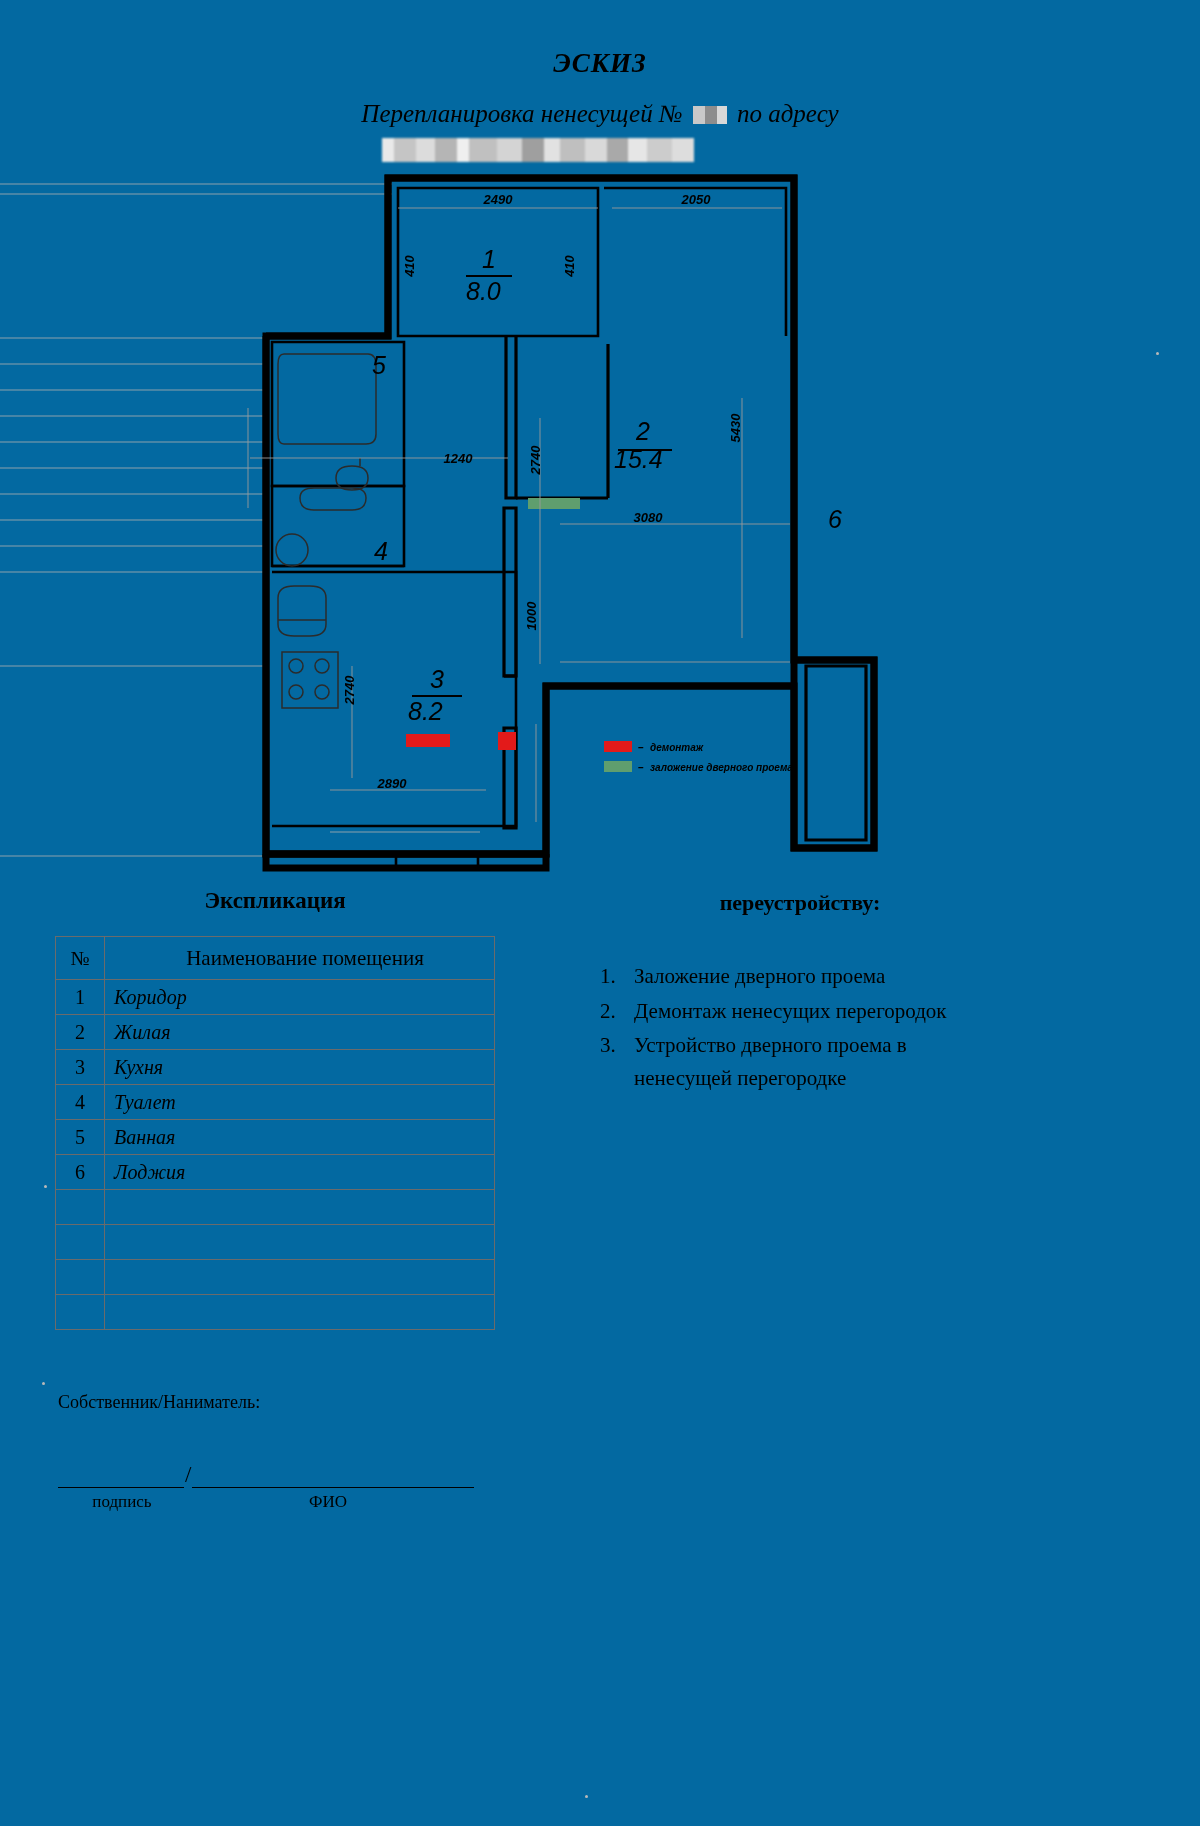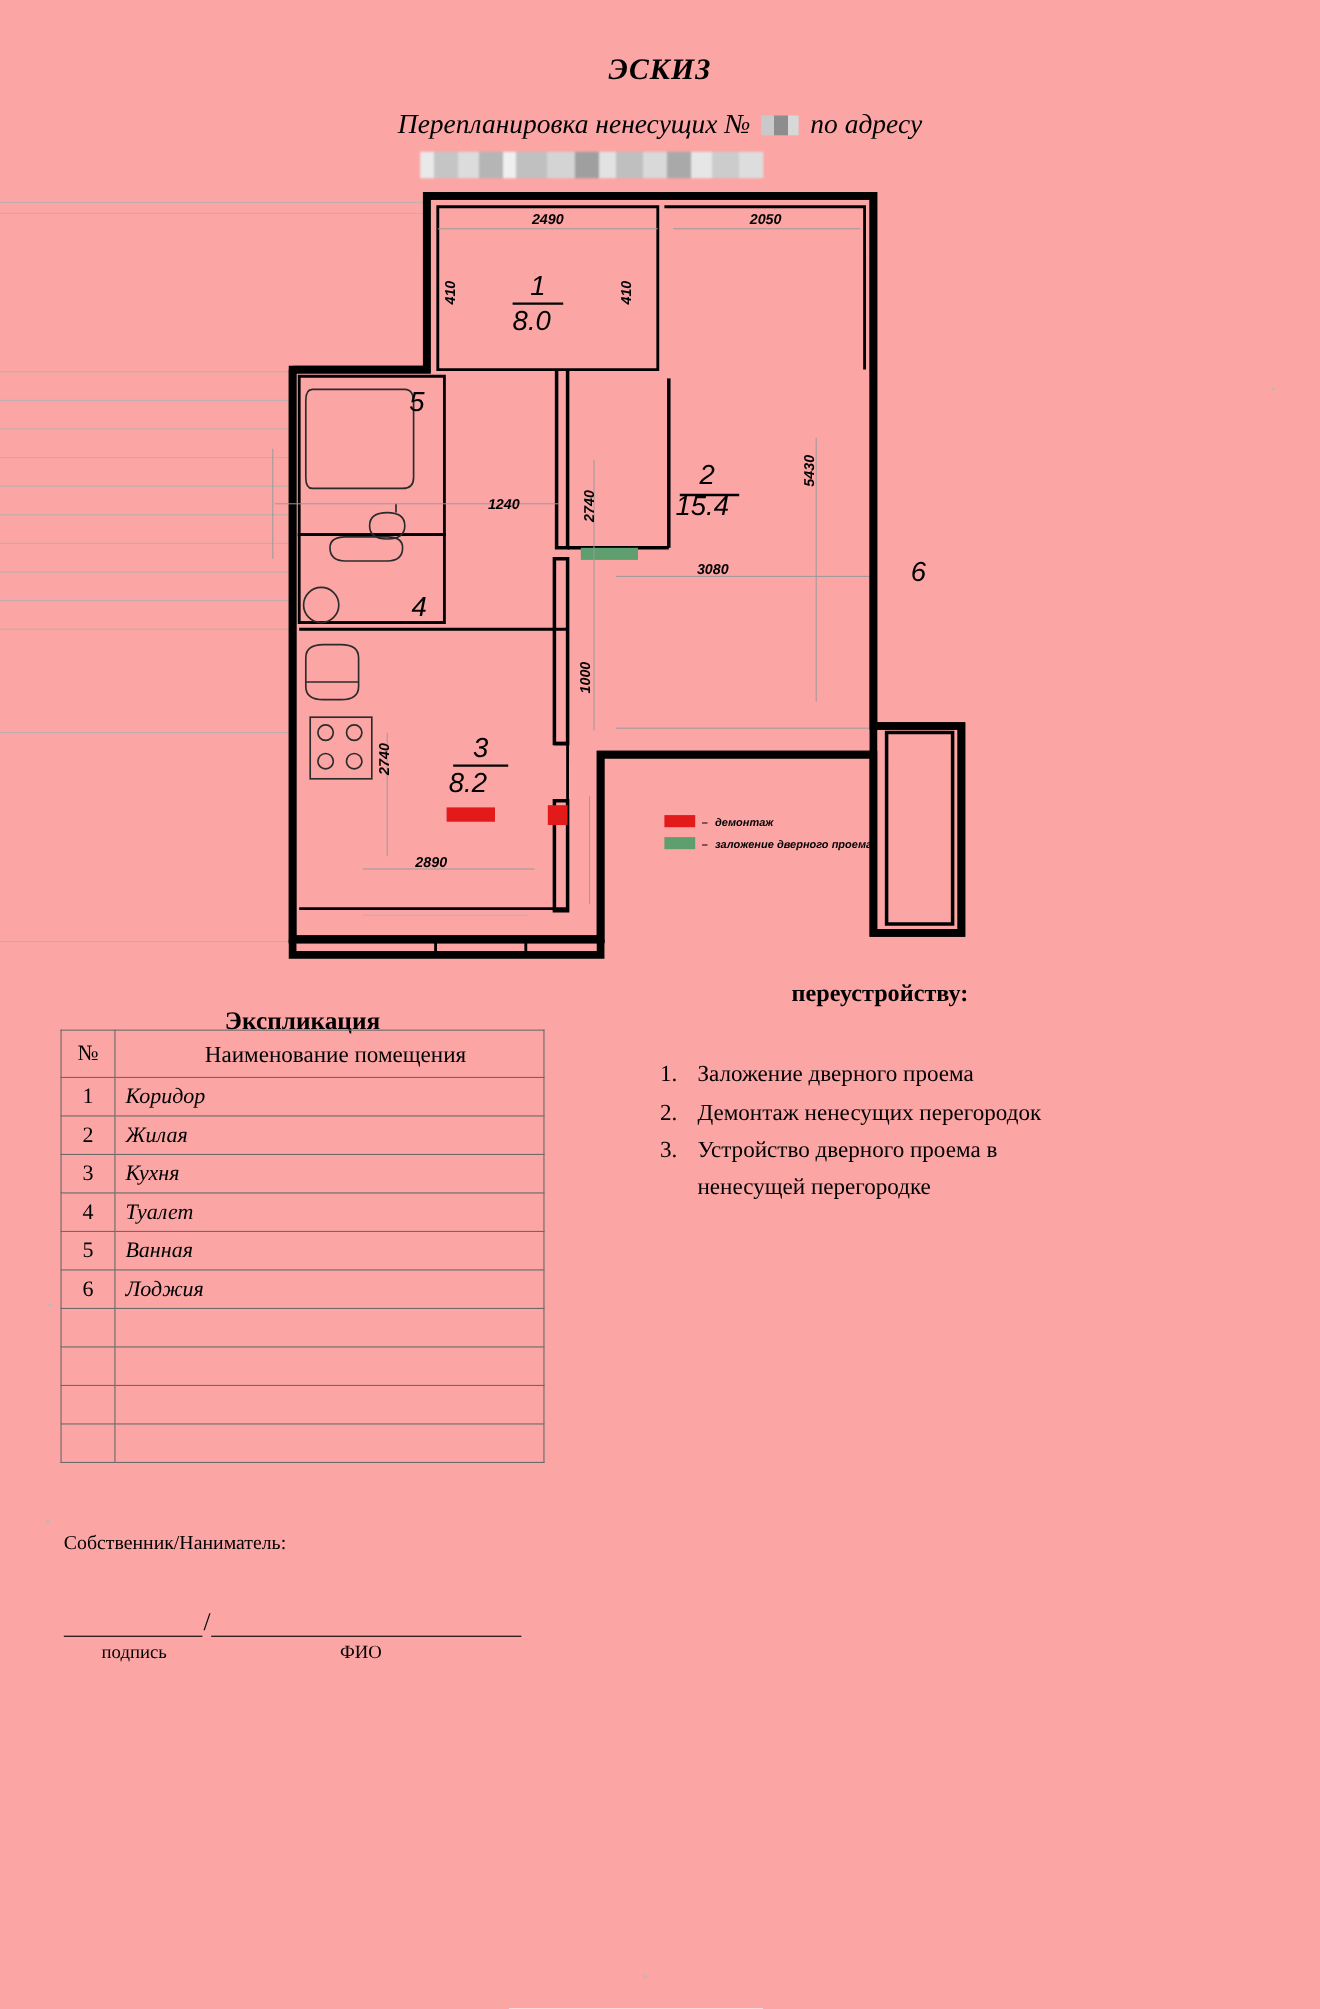--- a/index.html
+++ b/index.html
@@ -4,21 +4,21 @@
 <style>
   html, body {
     margin: 0;
     padding: 0;
     background: #ffffff;
   }
   .page {
     position: relative;
     width: 1200px;
     height: 1826px;
-    background: #fca5a5;
+    background: #0369a1;
     font-family: "Liberation Serif", serif;
     color: #000;
     overflow: hidden;
   }
 
   
   .doc-title {
     position: absolute;
     top: 48px;
     left: 0;
@@ -74,21 +74,20 @@
 
   
   .exp-heading {
     position: absolute;
     top: 888px;
     left: 55px;
     width: 440px;
     text-align: center;
     font-size: 23px;
     font-weight: bold;
-    margin-top: 27px;
   }
   .works-heading {
     position: absolute;
     top: 888px;
     left: 600px;
     width: 400px;
     text-align: center;
     font-size: 22px;
     font-weight: bold;
     line-height: 1.32;
@@ -191,21 +190,21 @@
   }
 </style>
 </head>
 <body>
 
 <div class="page">
 
   <div class="doc-title">ЭСКИЗ</div>
 
   <div class="subtitle-line">
-    <span>Перепланировка ненесущих №</span>
+    <span>Перепланировка ненесущей №</span>
     <span class="redact-inline"></span>
     <span>по адресу</span>
   </div>
 
   <div class="redact-address"></div>
 
   <div class="plan">
   <svg width="1200" height="710" viewBox="0 0 1200 710" xmlns="http://www.w3.org/2000/svg">
     <defs>
       <style>

